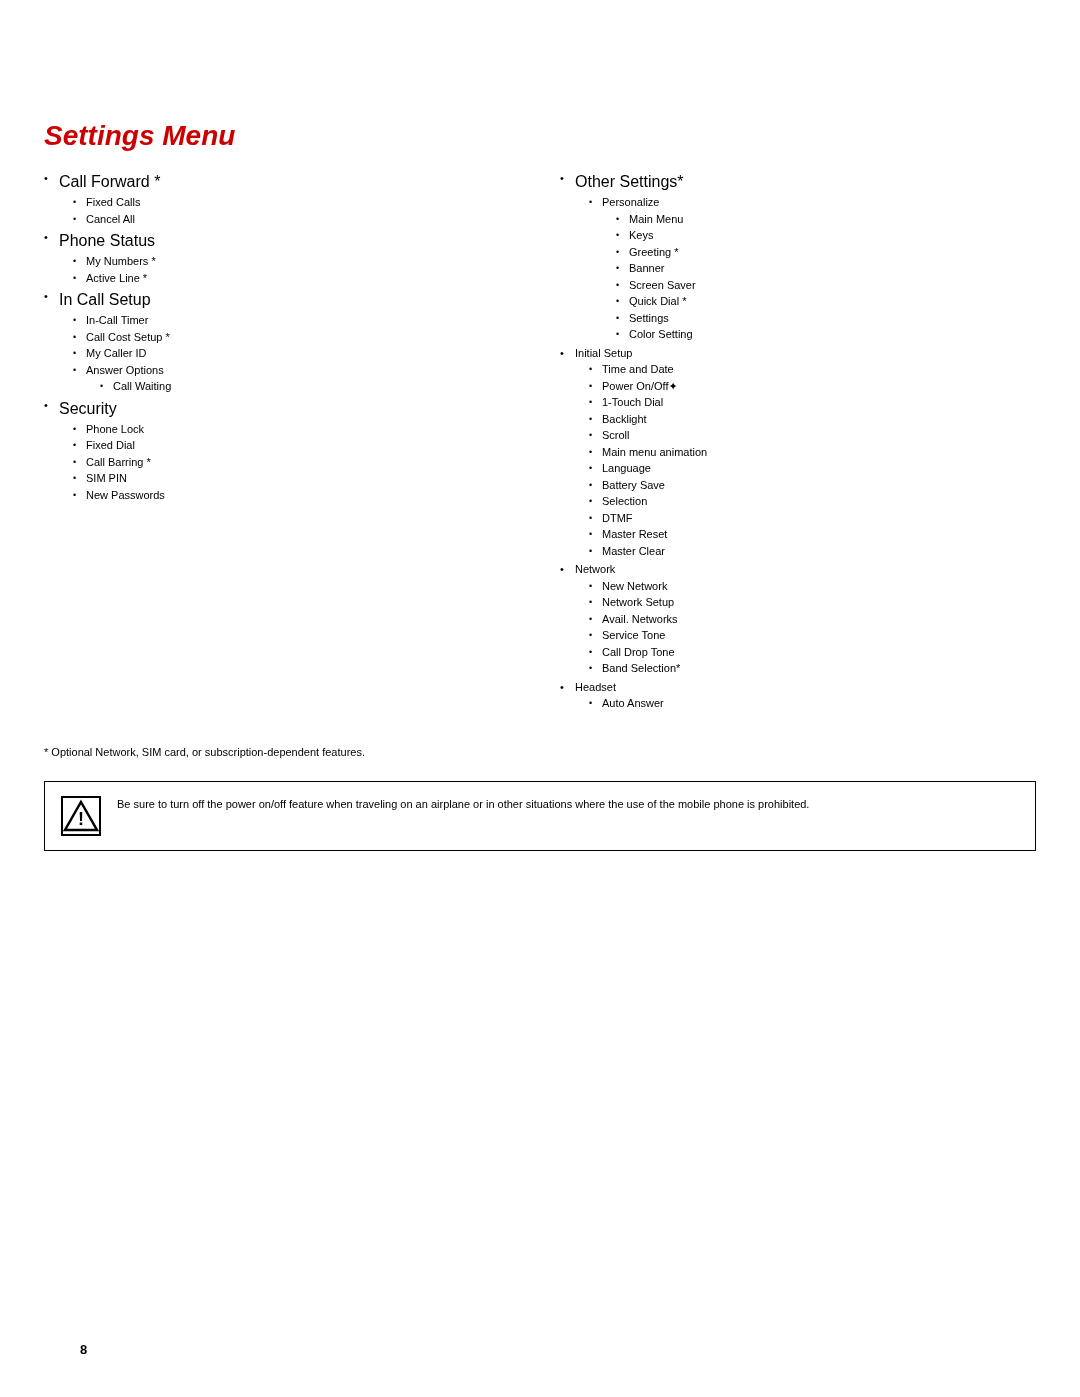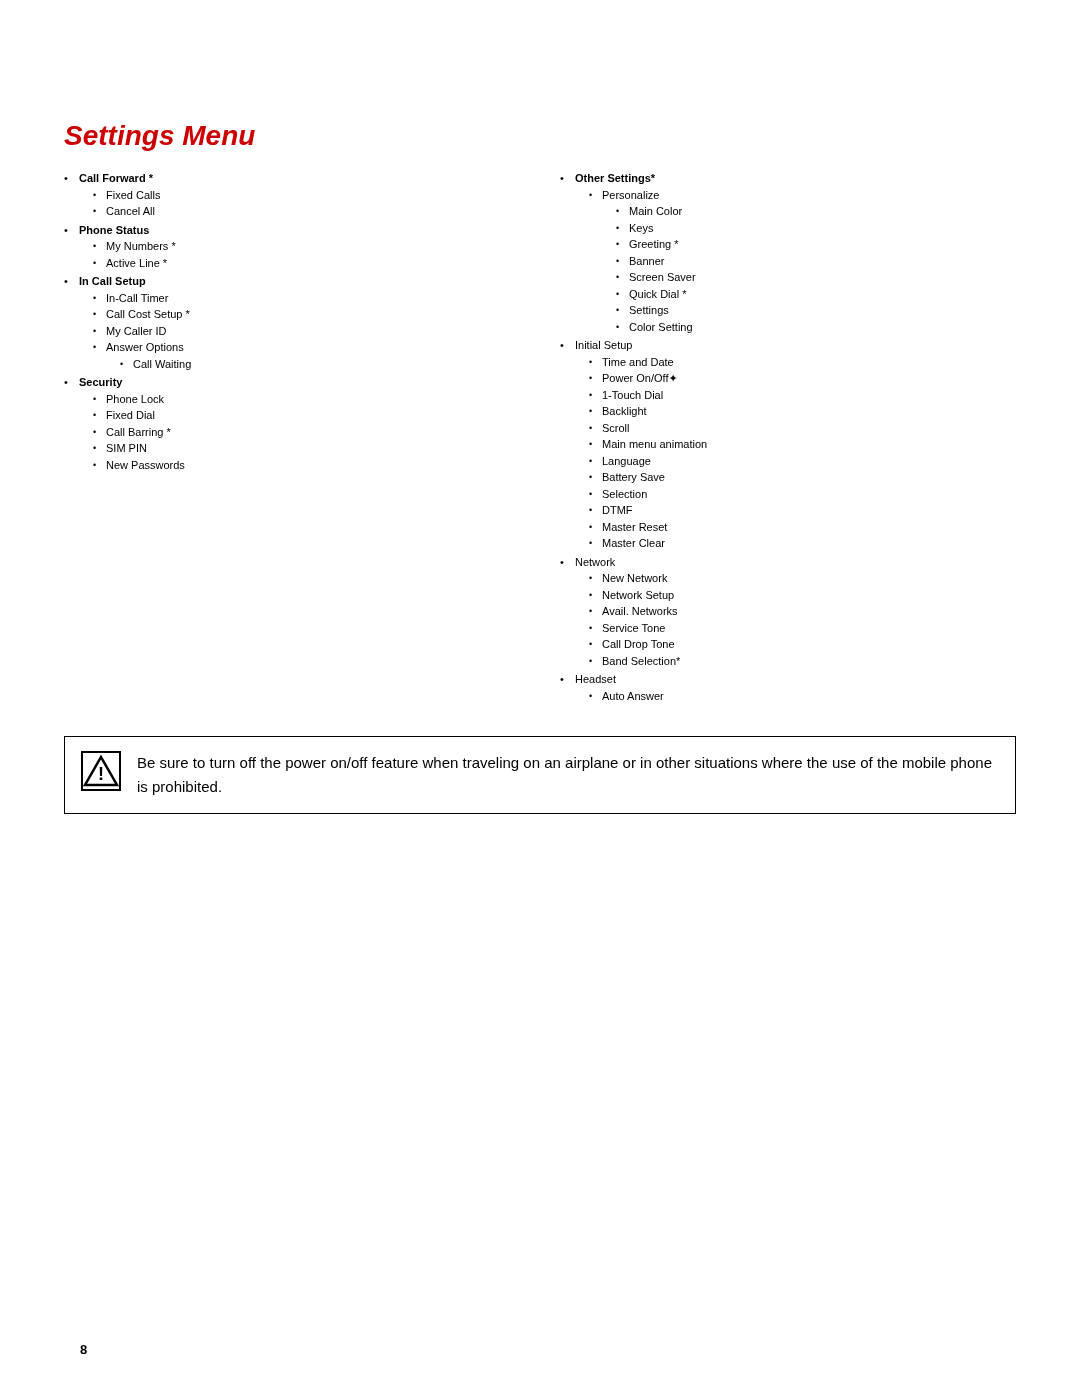--- a/index.html
+++ b/index.html
@@ -13,21 +13,21 @@
       font-family: Arial, Helvetica, sans-serif;
       width: 1080px;
       min-height: 1397px;
       position: relative;
     }
 
     .page {
       width: 1080px;
       min-height: 1397px;
       background: #ffffff;
-      padding: 60px 64px;
+      padding: 60px 44px;
       position: relative;
     }
 
     .page-number {
       position: absolute;
       bottom: 40px;
       left: 80px;
       font-size: 13px;
       font-weight: bold;
     }
@@ -48,22 +48,22 @@
       margin-bottom: 30px;
     }
 
     .menu-column {
       flex: 1;
       font-size: 11px;
       line-height: 1.5;
     }
 
     .section-title {
-      font-weight: bold;
-      font-size: 11px;
+      font-weight: normal;
+      font-size: 16px;
     }
 
     .sub-list {
       margin-left: 14px;
       list-style: none;
     }
 
     .sub-list li {
       display: flex;
       align-items: flex-start;
@@ -141,21 +141,21 @@
       min-width: 40px;
       border: 2px solid #000000;
       display: flex;
       align-items: center;
       justify-content: center;
       font-size: 22px;
       font-weight: bold;
     }
 
     .warning-text {
-      font-size: 15px;
+      font-size: 11px;
       line-height: 1.6;
     }
   </style>
 </head>
 <body>
 
 <div class="page">
 
   <h1 class="title">Settings Menu</h1>
 
@@ -271,21 +271,21 @@
           <div>
             <span class="section-title">Other Settings*</span>
             <ul class="sub-list">
               <li>
                 <span class="bullet">•</span>
                 <div>
                   <span>Personalize</span>
                   <ul class="sub-sub-list">
                     <li>
                         <span class="bullet">•</span>
-                        <span>Main Color</span>
+                        <span>Main Menu</span>
                       </li>
                     <li>
                         <span class="bullet">•</span>
                         <span>Keys</span>
                       </li>
                     <li>
                         <span class="bullet">•</span>
                         <span>Greeting *</span>
                       </li>
                     <li>
@@ -417,20 +417,24 @@
             </ul>
           </div>
         </li>
 
       </ul>
     </div>
 
   </div>
 
   <div class="footnotes">
+    <p class="footnote">
+      <span>*  </span>
+      <span>Optional Network, SIM card, or subscription-dependent features.</span>
+    </p>
   </div>
 
   <div class="warning-box">
     <div class="warning-icon">
       <svg width="36" height="36" viewBox="0 0 36 36">
         <polygon points="18,4 34,32 2,32" fill="none" stroke="#000" stroke-width="2.5"></polygon>
         <text x="18" y="27" text-anchor="middle" font-size="18" font-weight="bold" fill="#000">!</text>
       </svg>
     </div>
     <p class="warning-text">Be sure to turn off the power on/off feature when traveling on an airplane or in other situations where the use of the mobile phone is prohibited.</p>

